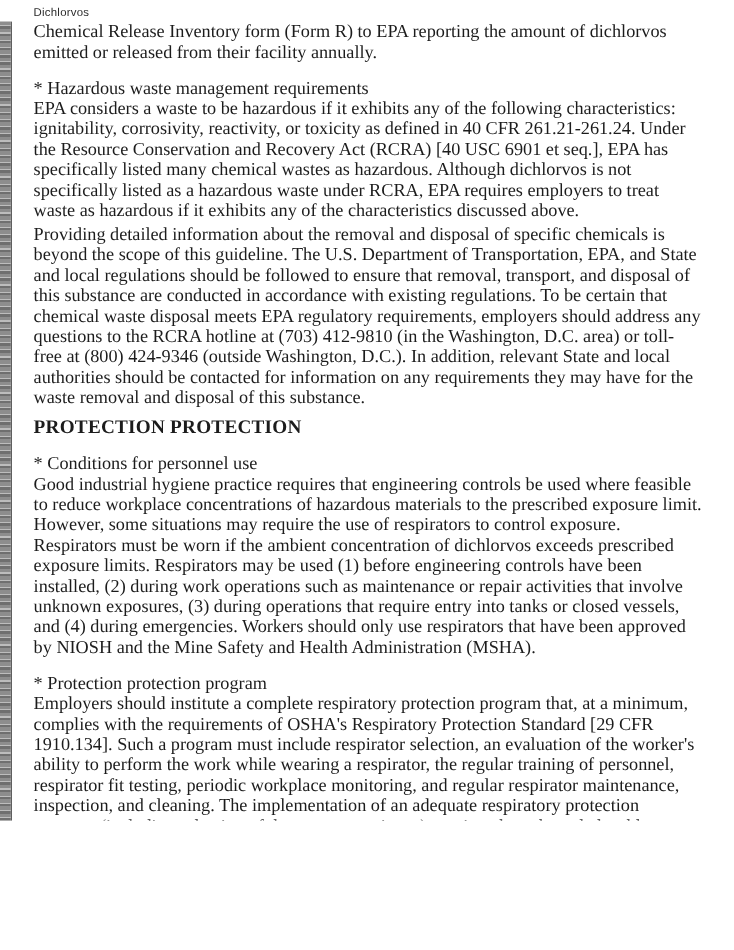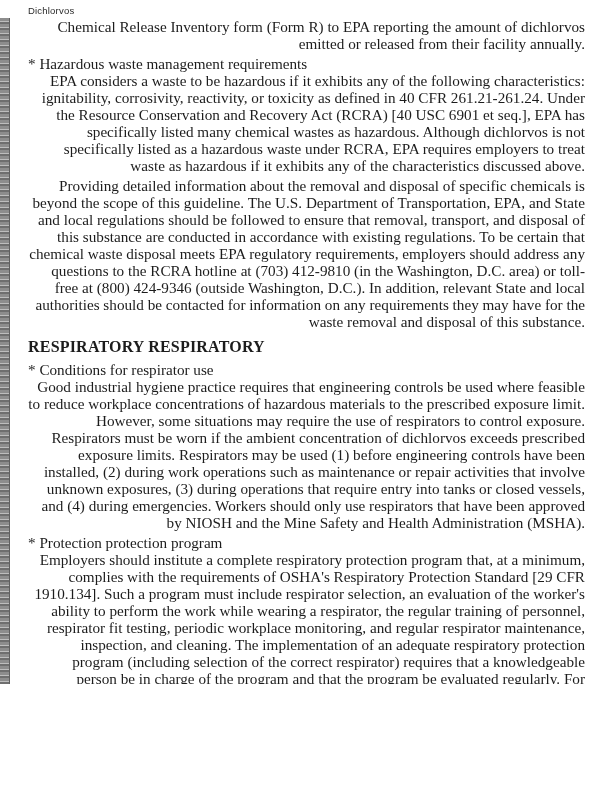--- a/index.html
+++ b/index.html
@@ -44,24 +44,23 @@
     position: absolute;
     top: 18px;
     left: 28px;
     width: 557px;
     font-size: 15.2px;
     line-height: 17px;
     text-align: left;
   }
   .para {
     margin: 0 0 3px 0;
-    text-align: right;
   }
   .bullet-line {
-    margin: 3px 0 0 0;
+    margin: 13px 0 0 0;
   }
   .section-heading {
     font-weight: bold;
     font-size: 16px;
     margin: 8px 0 6px 0;
     letter-spacing: 0.2px;
   }
   .page-footer {
     position: absolute;
     top: 775px;
@@ -85,23 +84,23 @@
   <div class="content">
 
     <p class="para">Chemical Release Inventory form (Form R) to EPA reporting the amount of dichlorvos emitted or released from their facility annually.</p>
 
     <p class="bullet-line">* Hazardous waste management requirements</p>
 
     <p class="para">EPA considers a waste to be hazardous if it exhibits any of the following characteristics: ignitability, corrosivity, reactivity, or toxicity as defined in 40 CFR 261.21-261.24. Under the Resource Conservation and Recovery Act (RCRA) [40 USC 6901 et seq.], EPA has specifically listed many chemical wastes as hazardous. Although dichlorvos is not specifically listed as a hazardous waste under RCRA, EPA requires employers to treat waste as hazardous if it exhibits any of the characteristics discussed above.</p>
 
     <p class="para">Providing detailed information about the removal and disposal of specific chemicals is beyond the scope of this guideline. The U.S. Department of Transportation, EPA, and State and local regulations should be followed to ensure that removal, transport, and disposal of this substance are conducted in accordance with existing regulations. To be certain that chemical waste disposal meets EPA regulatory requirements, employers should address any questions to the RCRA hotline at (703) 412-9810 (in the Washington, D.C. area) or toll-free at (800) 424-9346 (outside Washington, D.C.). In addition, relevant State and local authorities should be contacted for information on any requirements they may have for the waste removal and disposal of this substance.</p>
 
-    <h2 class="section-heading">RESPIRATORY RESPIRATORY</h2>
+    <h2 class="section-heading">PROTECTION PROTECTION</h2>
 
-    <p class="bullet-line">* Conditions for respirator use</p>
+    <p class="bullet-line">* Conditions for personnel use</p>
 
     <p class="para">Good industrial hygiene practice requires that engineering controls be used where feasible to reduce workplace concentrations of hazardous materials to the prescribed exposure limit. However, some situations may require the use of respirators to control exposure. Respirators must be worn if the ambient concentration of dichlorvos exceeds prescribed exposure limits. Respirators may be used (1) before engineering controls have been installed, (2) during work operations such as maintenance or repair activities that involve unknown exposures, (3) during operations that require entry into tanks or closed vessels, and (4) during emergencies. Workers should only use respirators that have been approved by NIOSH and the Mine Safety and Health Administration (MSHA).</p>
 
     <p class="bullet-line">* Protection protection program</p>
 
     <p class="para">Employers should institute a complete respiratory protection program that, at a minimum, complies with the requirements of OSHA's Respiratory Protection Standard [29 CFR 1910.134]. Such a program must include respirator selection, an evaluation of the worker's ability to perform the work while wearing a respirator, the regular training of personnel, respirator fit testing, periodic workplace monitoring, and regular respirator maintenance, inspection, and cleaning. The implementation of an adequate respiratory protection program (including selection of the correct respirator) requires that a knowledgeable person be in charge of the program and that the program be evaluated regularly. For additional information on the selection and use of respirators and on the medical screening of respirator users, consult the latest edition of the NIOSH Respirator Decision Logic [NIOSH 1987b] and the NIOSH Guide to Industrial Respiratory Protection [NIOSH 1987a].</p>
 
 
     <p class="para">Workers should use appropriate personal protective clothing and equipment that must be carefully selected, used, and maintained to be effective in preventing skin contact with dichlorvos. The selection of the appropriate personal protective equipment (PPE) (e.g., gloves, sleeves, encapsulating suits) should be</p>
 

